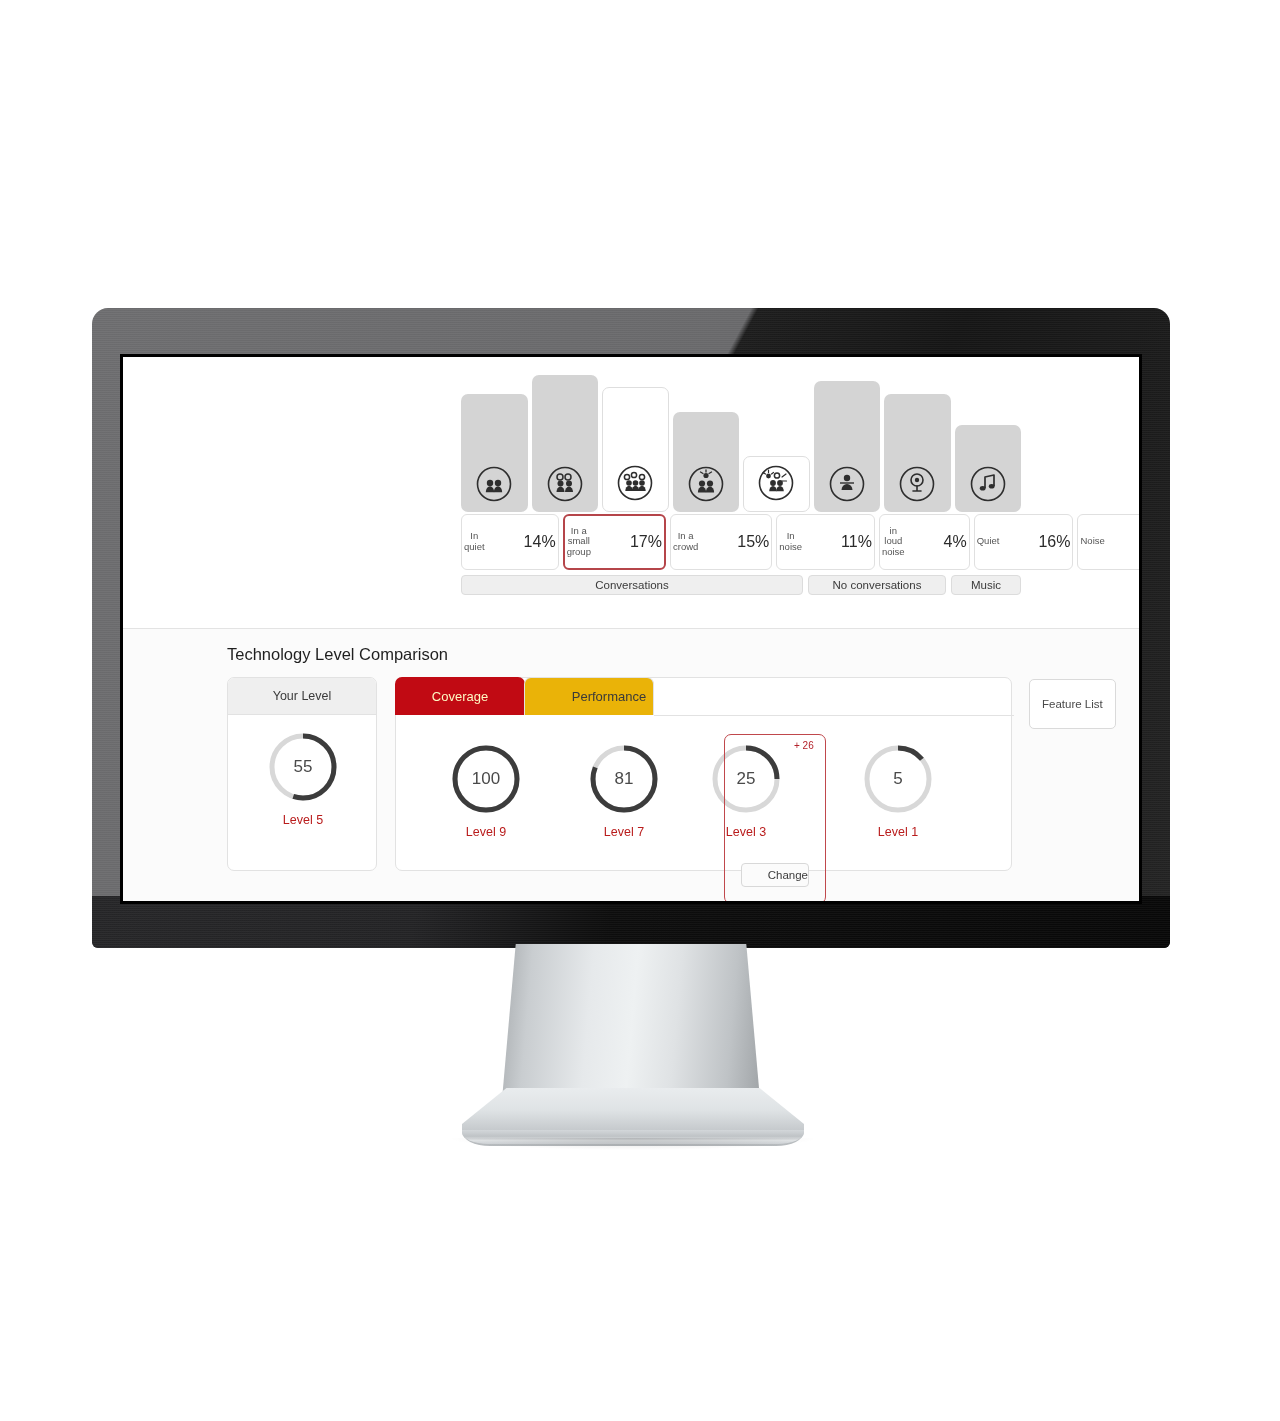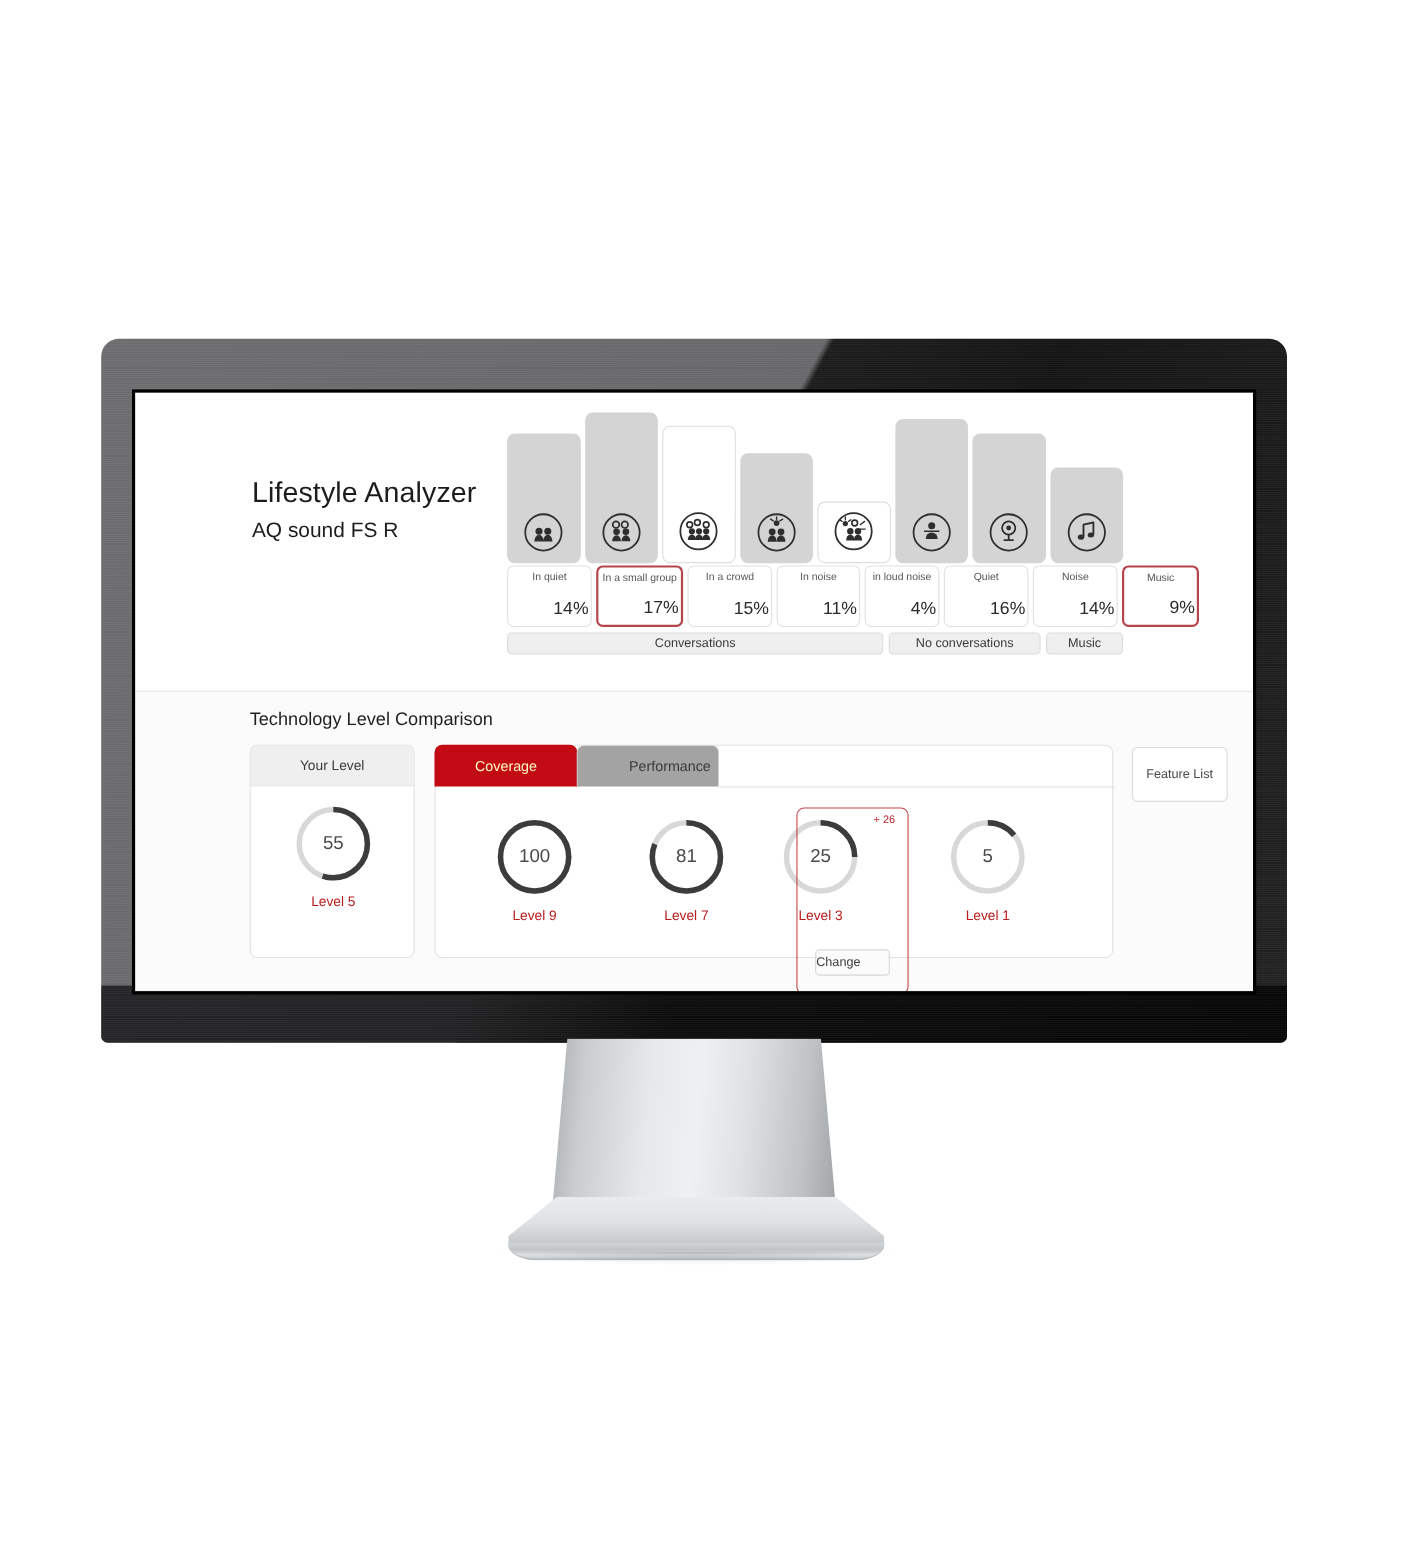--- a/index.html
+++ b/index.html
@@ -95,21 +95,21 @@
     width: 40px; height: 40px;
   }
   .bar-icon svg { display:block; width: 40px; height: 40px; }
 
   #labels-row {
     position: absolute; left: 0; right: 0; top: 139px; height: 56px;
     display: flex; gap: 4px;
   }
   .lbl-cell {
     flex: 1 1 0; background: #ffffff; border: 1px solid #e0e0e0;
-    border-radius: 6px; display:flex; flex-direction: column;
+    border-radius: 6px; display:flex; 
     align-items:center; justify-content: space-between; padding: 5px 2px 6px;
   }
   .lbl-cell.highlight { border: 2px solid #b5454a; }
   .lbl-name { font-size: 9.5px; color: #555; text-align:center; line-height: 1.12; }
   .lbl-pct { font-size: 16px; color: #2b2b2b; margin-left: 39px; }
 
   #legend-row {
     position: absolute; left: 0; right: 0; top: 200px; height: 20px;
     display: flex; gap: 5px;
   }
@@ -140,21 +140,21 @@
     position: absolute; left: 272px; top: 48px; width: 617px; height: 194px;
     background:#fff; border:1px solid #e2e2e2; border-radius: 7px;
   }
   #tabs { position:absolute; left:-1px; top:-1px; display:flex; }
   .tab {
     height: 38px; display:flex; align-items:center; justify-content:center;
     font-size: 13px; border-radius: 7px 7px 0 0;
   }
   #tab-coverage { width: 130px; background: #c10a13; color:#fef9c3; }
   #tab-performance {
-    width: 130px; background: #a3a3a3; color:#3a3a3a;
+    width: 130px; background: #eab308; color:#3a3a3a;
     border: 1px solid #e2e2e2; border-bottom: none; margin-left: -1px; padding-left: 40px;
   }
   #tab-filler {
     position:absolute; left: 258px; top: 37px; width: 360px; height: 1px; background:#e2e2e2;
   }
 
   #feature-list-btn {
     position: absolute; left: 906px; top: 50px;
     padding: 18px 12px; font-size: 11.5px; color:#4a4a4a;
     background:#fff; border:1px solid #dadada; border-radius: 5px;
@@ -172,43 +172,39 @@
   #highlight-box {
     position: absolute; left: 328px; top: 56px; width: 102px; height: 170px;
     border: 1px solid #c0484c; border-radius: 7px; background: transparent;
   }
   #badge-plus {
     position:absolute; left: 398px; top: 62px;
     font-size: 10px; color: #b4232b;
   }
   #change-btn {
     position:absolute; left: 345px; top: 185px; width: 68px; padding: 5px 0;
-    text-align:left; font-size: 11.5px; color:#3d3d3d;
+    text-align:right; font-size: 11.5px; color:#3d3d3d;
     background:#fbfbfb; border:1px solid #d8d8d8; border-radius: 4px;
   }
 </style>
 </head>
 <body>
 
 <div id="monitor-scene">
 
   <div id="monitor">
     <div id="monitor-bezel">
       <div id="bezel-bottom-shade"></div>
     </div>
 
     <div id="screen-inner-frame">
       <div id="screen">
 
         <div id="top-panel">
 
-          <div id="title-block">
-            <div id="app-title">Lifestyle Analyzer</div>
-            <div id="app-subtitle">AQ sound FS R</div>
-          </div>
 
           <div id="chart">
             <div id="bars-row">
                 <div class="bar-col">
                   <div class="bar filled" style="height: 118px;">
                     <span class="bar-icon">
                       <svg viewBox="0 0 40 40">
                         <circle cx="20" cy="20" r="16.5" fill="none" stroke="#2e2e2e" stroke-width="1.6"></circle>
                         <circle cx="16" cy="19" r="3.2" fill="#2e2e2e"></circle>
                         <path d="M 11.8 28.2 a 4.2 6 0 0 1 8.4 0 z" fill="#2e2e2e"></path>

